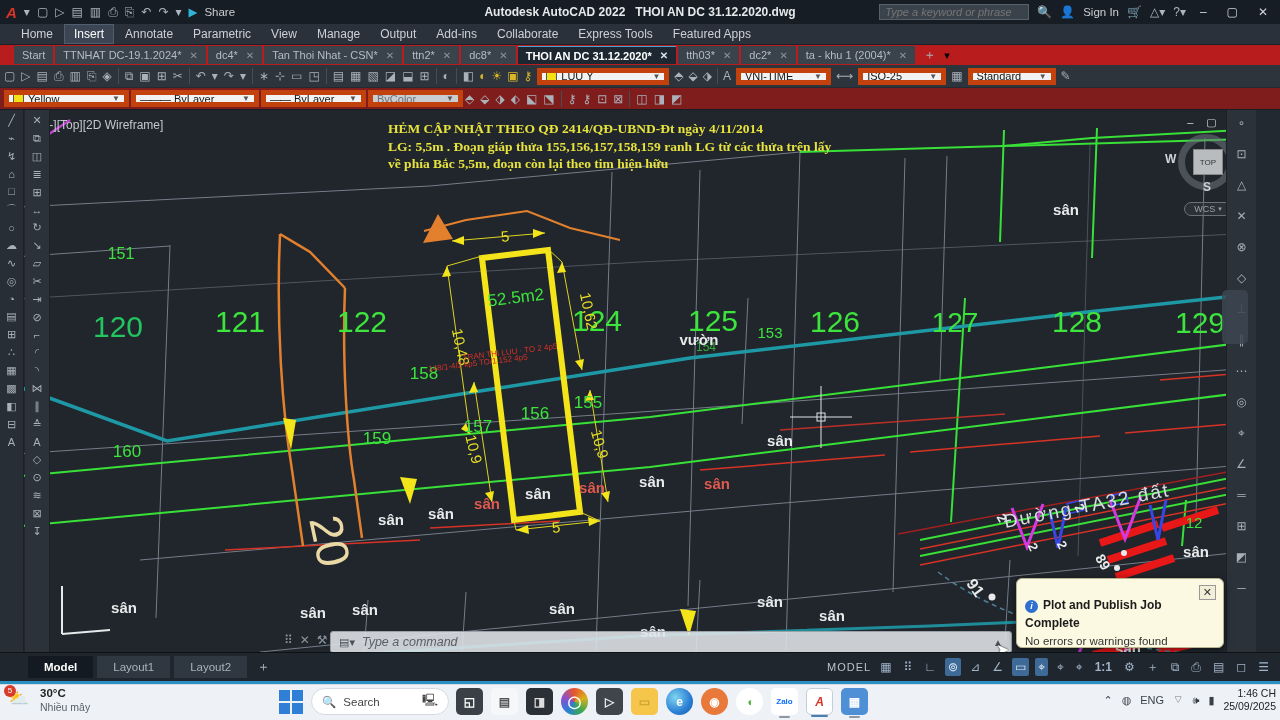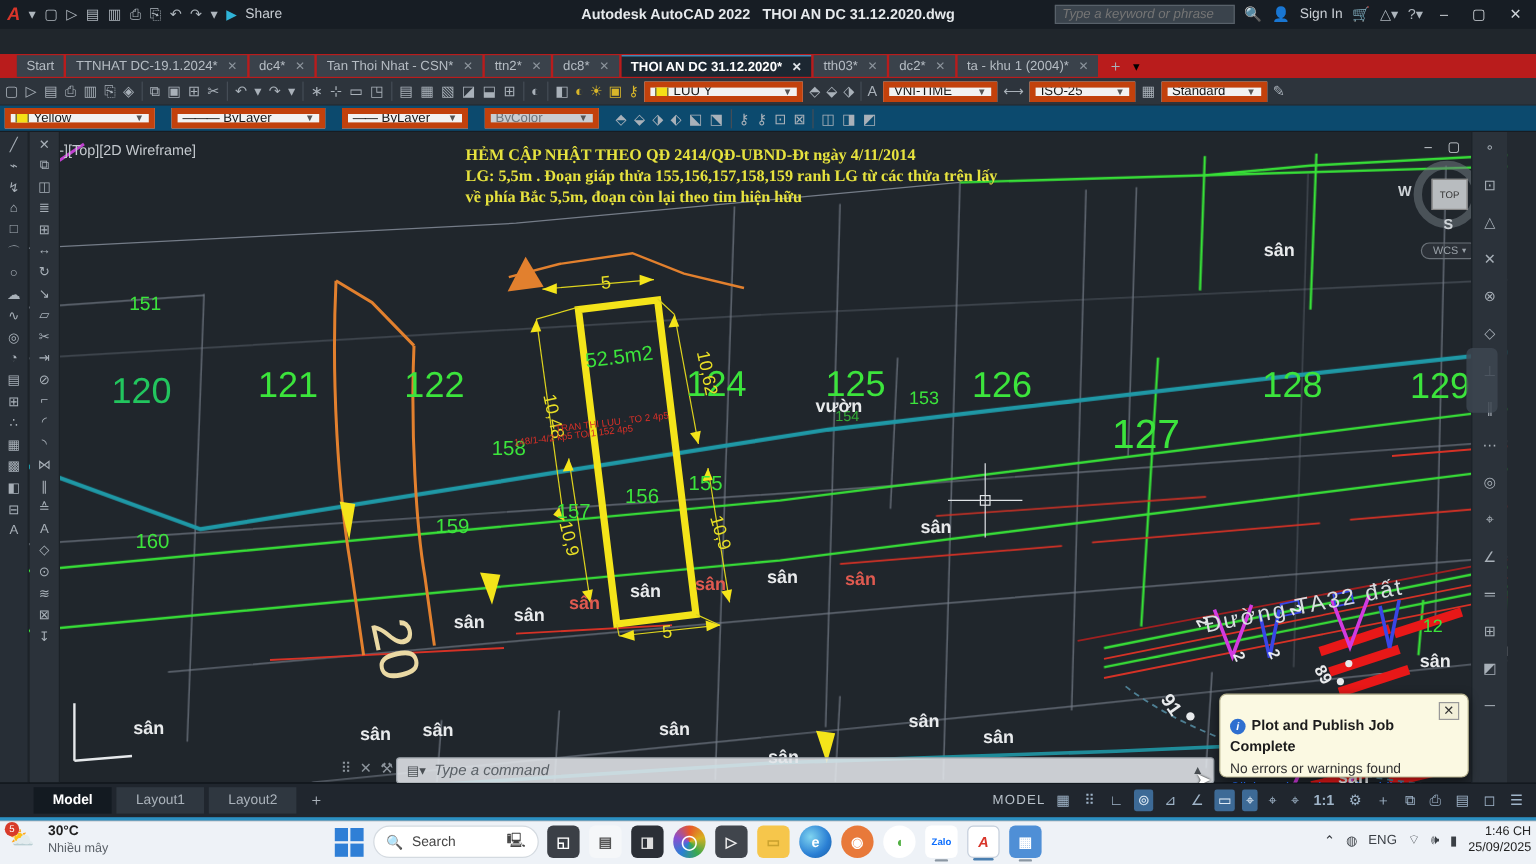--- a/index.html
+++ b/index.html
@@ -16,21 +16,21 @@
   .winbtn{color:#cfd4d9;font-size:12px;padding:0 6px;}
   #ribbontabs{top:24px;height:21px;background:#2a313a;color:#ccd1d7;font-size:12px;padding-left:12px;gap:2px;border-bottom:1px solid #1b2128;}
   .rtab{padding:2px 9px;}
   .rtab.active{background:#3c4553;color:#fff;border:1px solid #525d6d;}
   #filetabs{top:45px;height:20px;background:#b91c1c;padding-left:14px;gap:2px;font-size:11px;}
   .ftab{display:flex;align-items:center;gap:8px;background:#3a424b;color:#b5bcc3;padding:2px 8px;height:18px;max-width:170px;white-space:nowrap;overflow:hidden;}
   .ftab .x{color:#8d959d;font-size:10px;}
   .ftab.active{background:#1c2731;color:#fff;font-weight:bold;border-top:1px solid #4aa3d8;}
   .ftab.active .x{color:#dfe4e8;}
   #tbrow1{top:65px;height:23px;background:#2d343c;border-bottom:1px solid #232a31;padding:0 4px;gap:5px;font-size:12px;color:#a9b1b9;}
-  #tbrow2{top:88px;height:22px;background:#0c4a6e;border-bottom:1px solid #171c22;padding:0 4px;gap:14px;font-size:12px;color:#a9b1b9;}
+  #tbrow2{top:88px;height:22px;background:#7f1d1d;border-bottom:1px solid #171c22;padding:0 4px;gap:2px;font-size:12px;color:#a9b1b9;}
   .tbicon{font-size:12px;color:#a9b1b9;}
   .sep{width:1px;height:16px;background:#454d56;}
   .combo{display:flex;align-items:center;background:#f2f2f2;border:5px solid #c2410c;height:17px;font-size:11px;color:#151515;padding:0 4px;gap:4px;overflow:hidden;white-space:nowrap;}
   .combo .chev{margin-left:auto;color:#555;font-size:8px;}
   .combo.disabled{background:#c9cdd1;color:#6c7278;}
   .swatch{width:11px;height:11px;background:#f5e016;border:1px solid #555;flex:none;}
   .lineglyph{letter-spacing:-1px;color:#111;}
   
   #canvas{position:absolute;top:110px;left:0;width:1280px;height:542px;background:#20262c;overflow:hidden;}
   #canvas svg{position:absolute;top:0;left:0;}
@@ -119,20 +119,33 @@
       <span>Sign In</span>
       <span class="glyph">🛒</span>
       <span class="glyph">△▾</span>
       <span class="glyph">?▾</span>
       <span class="winbtn">–</span>
       <span class="winbtn">▢</span>
       <span class="winbtn">✕</span>
     </span>
   </div>
 
+  <div class="row" id="ribbontabs">
+      <span class="rtab">Home</span>
+      <span class="rtab active">Insert</span>
+      <span class="rtab">Annotate</span>
+      <span class="rtab">Parametric</span>
+      <span class="rtab">View</span>
+      <span class="rtab">Manage</span>
+      <span class="rtab">Output</span>
+      <span class="rtab">Add-ins</span>
+      <span class="rtab">Collaborate</span>
+      <span class="rtab">Express Tools</span>
+      <span class="rtab">Featured Apps</span>
+    </div>
 
   <div class="row" id="filetabs">
       <span class="ftab">
         <span>Start</span>
       </span>
       <span class="ftab">
         <span>TTNHAT DC-19.1.2024*</span>
         <span class="x">✕</span>
       </span>
       <span class="ftab">
@@ -429,21 +442,21 @@
         <div class="clabel" style="left: 388px; top: 19px; font-size: 13.5px; color: rgb(230, 226, 62); font-weight: 700; font-family: &quot;Liberation Serif&quot;, serif; transform: translate(0px, -50%);">HẺM CẬP NHẬT THEO QĐ 2414/QĐ-UBND-Đt ngày 4/11/2014</div>
         <div class="clabel" style="left: 388px; top: 37px; font-size: 13.5px; color: rgb(230, 226, 62); font-weight: 700; font-family: &quot;Liberation Serif&quot;, serif; transform: translate(0px, -50%);">LG: 5,5m . Đoạn giáp thửa 155,156,157,158,159 ranh LG từ các thửa trên lấy</div>
         <div class="clabel" style="left: 388px; top: 54px; font-size: 13.5px; color: rgb(230, 226, 62); font-weight: 700; font-family: &quot;Liberation Serif&quot;, serif; transform: translate(0px, -50%);">về phía Bắc 5,5m, đoạn còn lại theo tim hiện hữu</div>
         <div class="clabel" style="left: 121px; top: 144px; font-size: 16px; color: rgb(60, 228, 60); font-weight: 300; transform: translate(-50%, -50%);">151</div>
         <div class="clabel" style="left: 118px; top: 217px; font-size: 30px; color: #22c55e; font-weight: 300; transform: translate(-50%, -50%);">120</div>
         <div class="clabel" style="left: 240px; top: 212px; font-size: 30px; color: rgb(60, 228, 60); font-weight: 300; transform: translate(-50%, -50%);">121</div>
         <div class="clabel" style="left: 362px; top: 212px; font-size: 30px; color: rgb(60, 228, 60); font-weight: 300; transform: translate(-50%, -50%);">122</div>
         <div class="clabel" style="left: 597px; top: 211px; font-size: 30px; color: rgb(60, 228, 60); font-weight: 300; transform: translate(-50%, -50%);">124</div>
         <div class="clabel" style="left: 713px; top: 211px; font-size: 30px; color: rgb(60, 228, 60); font-weight: 300; transform: translate(-50%, -50%);">125</div>
         <div class="clabel" style="left: 835px; top: 212px; font-size: 30px; color: rgb(60, 228, 60); font-weight: 300; transform: translate(-50%, -50%);">126</div>
-        <div class="clabel" style="left: 955px; top: 213px; font-size: 34px; color: rgb(60, 228, 60); font-weight: 300; transform: translate(-50%, -50%); margin-top: 40px;">127</div>
+        <div class="clabel" style="left: 955px; top: 213px; font-size: 28px; color: rgb(60, 228, 60); font-weight: 300; transform: translate(-50%, -50%);">127</div>
         <div class="clabel" style="left: 1077px; top: 212px; font-size: 30px; color: rgb(60, 228, 60); font-weight: 300; transform: translate(-50%, -50%);">128</div>
         <div class="clabel" style="left: 1200px; top: 213px; font-size: 30px; color: rgb(60, 228, 60); font-weight: 300; transform: translate(-50%, -50%);">129</div>
         <div class="clabel" style="left: 770px; top: 222px; font-size: 15px; color: rgb(60, 228, 60); font-weight: 300; transform: translate(-50%, -50%);">153</div>
         <div class="clabel" style="left: 706px; top: 237px; font-size: 12px; color: rgb(60, 228, 60); font-weight: 300; opacity: 0.7; transform: translate(-50%, -50%);">154</div>
         <div class="clabel" style="left: 424px; top: 264px; font-size: 17px; color: rgb(60, 228, 60); font-weight: 300; transform: translate(-50%, -50%);">158</div>
         <div class="clabel" style="left: 377px; top: 329px; font-size: 17px; color: rgb(60, 228, 60); font-weight: 300; transform: translate(-50%, -50%);">159</div>
         <div class="clabel" style="left: 127px; top: 342px; font-size: 17px; color: rgb(60, 228, 60); font-weight: 300; transform: translate(-50%, -50%);">160</div>
         <div class="clabel" style="left: 478px; top: 317px; font-size: 17px; color: rgb(60, 228, 60); font-weight: 300; transform: translate(-50%, -50%);">157</div>
         <div class="clabel" style="left: 535px; top: 304px; font-size: 17px; color: rgb(60, 228, 60); font-weight: 300; transform: translate(-50%, -50%);">156</div>
         <div class="clabel" style="left: 588px; top: 293px; font-size: 17px; color: rgb(60, 228, 60); font-weight: 300; transform: translate(-50%, -50%);">155</div>

